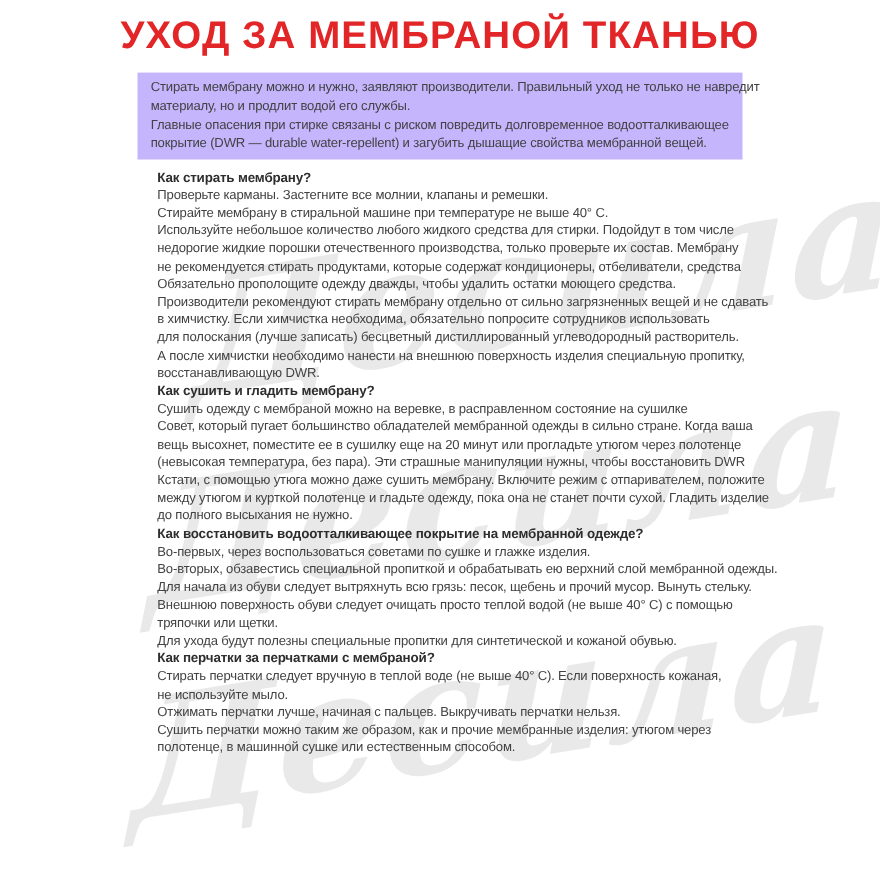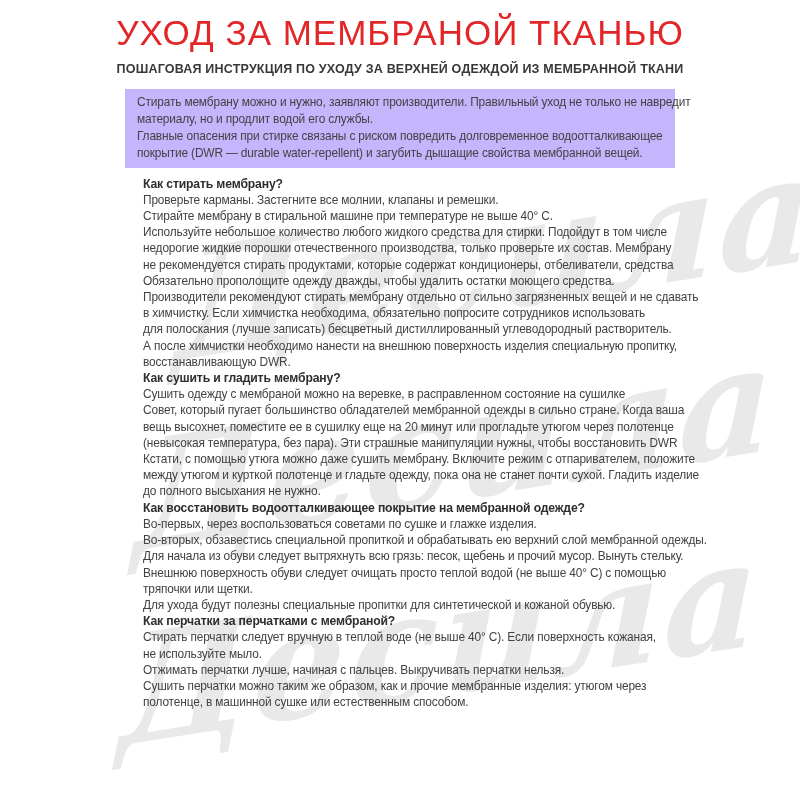--- a/index.html
+++ b/index.html
@@ -36,21 +36,21 @@
   .wm-3 { left: 115px; top: 555px; }
 
   .doc {
     position: relative;
     z-index: 1;
   }
   .title {
     padding-top: 13px;
     text-align: center;
     font-size: 35px;
-    font-weight: normal;
+    font-weight: bold;
     letter-spacing: 1px;
     color: #e22628;
   }
   .subtitle {
     margin-top: 9px;
     text-align: center;
     font-size: 12.5px;
     font-weight: bold;
     letter-spacing: 0.2px;
     color: #383838;
@@ -89,21 +89,20 @@
 <div class="page">
 
   <div class="watermark-layer">
     <div class="watermark wm-1">Десила</div>
     <div class="watermark wm-2">Десила</div>
     <div class="watermark wm-3">Десила</div>
   </div>
 
   <div class="doc">
     <div class="title">УХОД ЗА МЕМБРАНОЙ ТКАНЬЮ</div>
-    <div class="subtitle">ПОШАГОВАЯ ИНСТРУКЦИЯ ПО УХОДУ ЗА ВЕРХНЕЙ ОДЕЖДОЙ ИЗ МЕМБРАННОЙ ТКАНИ</div>
 
     <div class="intro-box">
         <div class="intro-line">Стирать мембрану можно и нужно, заявляют производители. Правильный уход не только не навредит</div>
         <div class="intro-line">материалу, но и продлит водой его службы.</div>
         <div class="intro-line">Главные опасения при стирке связаны с риском повредить долговременное водоотталкивающее</div>
         <div class="intro-line">покрытие (DWR — durable water-repellent) и загубить дышащие свойства мембранной вещей.</div>
       </div>
 
     <div class="content">
         <div class="line heading">Как стирать мембрану?</div>

